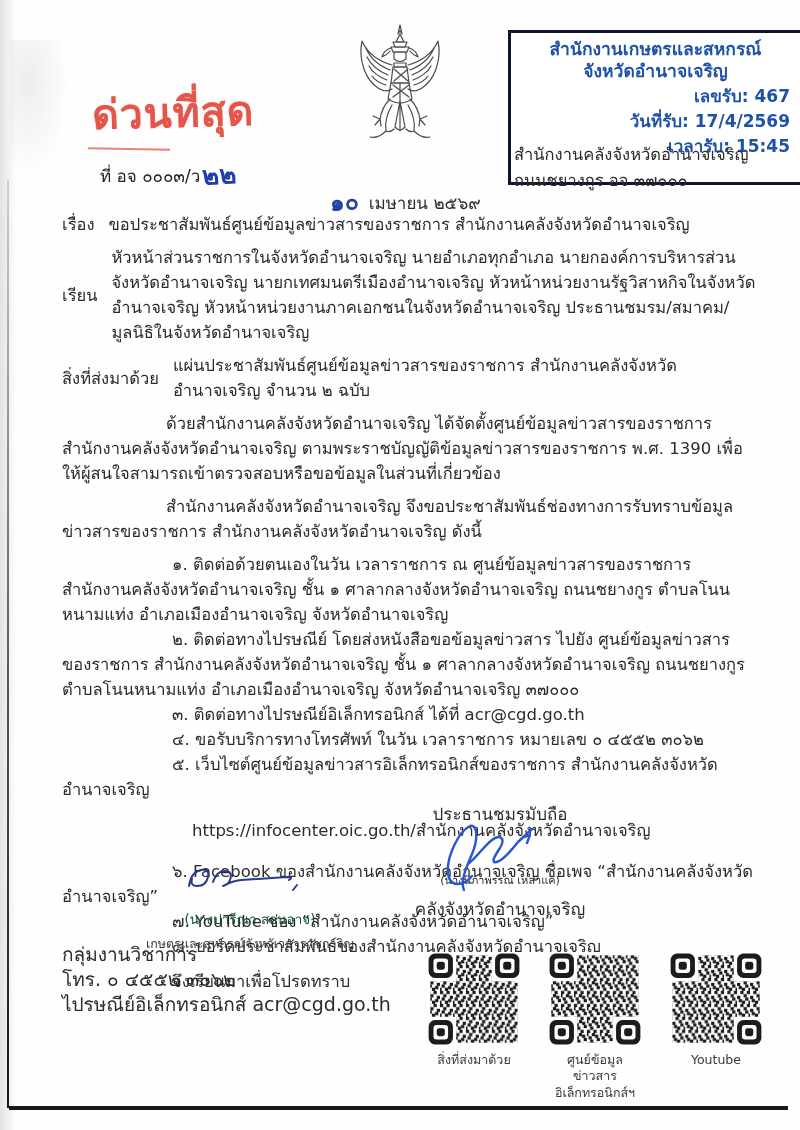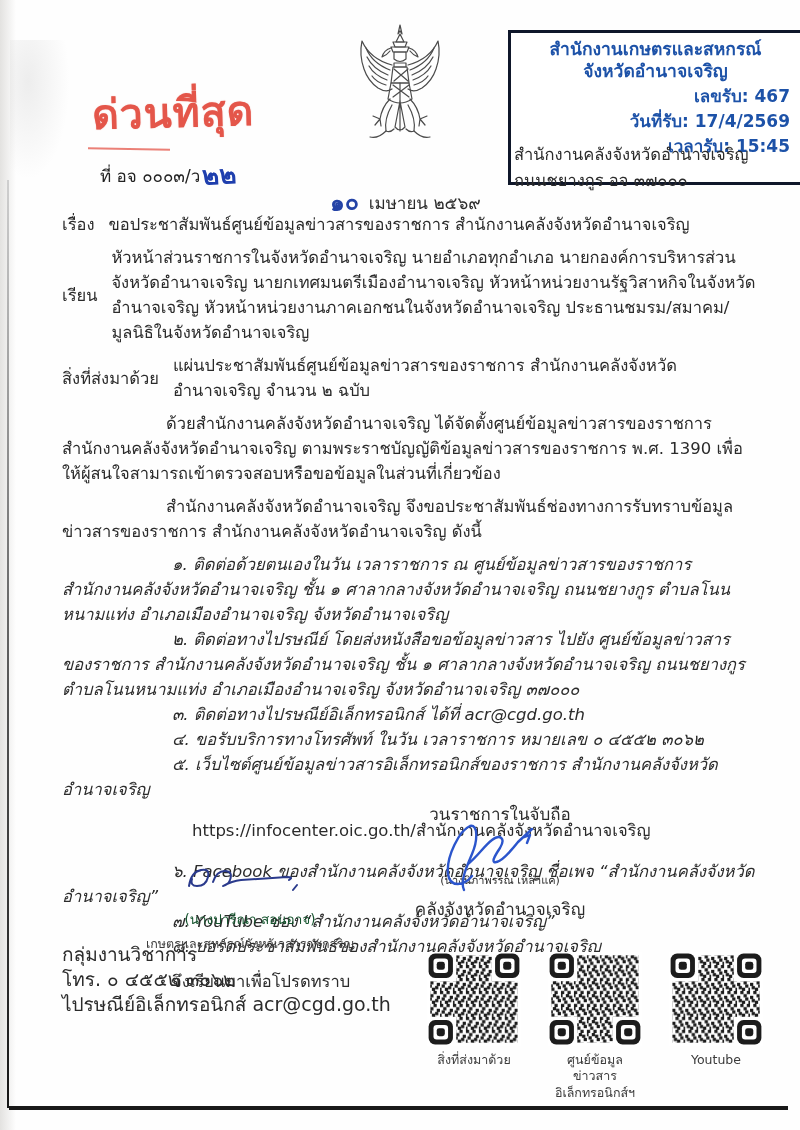--- a/index.html
+++ b/index.html
@@ -49,21 +49,21 @@
   #date-line .hand{color:#2443a6;font-size:23px;font-weight:bold;display:inline-block;
     transform:rotate(-4deg);margin-right:10px;position:relative;top:1px;}
 
   
   #body-col{position:absolute;left:62px;top:212px;width:694px;
     font-size:16.5px;line-height:25px;color:#2b2b2b;}
   .row{display:flex;margin:0 0 8px;align-items:center;}
   .row .lbl{flex:0 0 auto;margin-right:14px;}
   .row .val{flex:1 1 auto;}
   .para{margin:0 0 8px;text-indent:104px;}
-  .item{margin:0;text-indent:110px;font-style:italic;}
+  .item{margin:0;text-indent:110px;}
   .item-cont{margin:16px;padding-left:114px;}
   #closing{margin-top:10px;text-indent:110px;}
 
   
   #sig-right{position:absolute;left:362px;top:800px;width:276px;text-align:center;}
   #sig-right .salut{font-size:17px;}
   #sig-right .name{font-size:11px;margin-top:44px;}
   #sig-right .title{font-size:17px;margin-top:6px;}
   #sig-right svg{position:absolute;left:72px;top:16px;}
 
@@ -172,21 +172,21 @@
     <p class="item">๔. ขอรับบริการทางโทรศัพท์ ในวัน เวลาราชการ หมายเลข ๐ ๔๕๕๒ ๓๐๖๒</p>
     <p class="item">๕. เว็บไซต์ศูนย์ข้อมูลข่าวสารอิเล็กทรอนิกส์ของราชการ สำนักงานคลังจังหวัดอำนาจเจริญ</p>
     <p class="item-cont">https://infocenter.oic.go.th/สำนักงานคลังจังหวัดอำนาจเจริญ</p>
     <p class="item">๖. Facebook ของสำนักงานคลังจังหวัดอำนาจเจริญ ชื่อเพจ “สำนักงานคลังจังหวัดอำนาจเจริญ”</p>
     <p class="item">๗. YouTube ช่อง “สำนักงานคลังจังหวัดอำนาจเจริญ”</p>
     <p class="item">๘. บอร์ดประชาสัมพันธ์ของสำนักงานคลังจังหวัดอำนาจเจริญ</p>
     <p id="closing">จึงเรียนมาเพื่อโปรดทราบ</p>
   </div>
 
   <div id="sig-right">
-    <div class="salut">วนราชการในจับถือ</div>
+    <div class="salut">ประธานชมรมับถือ</div>
     <svg width="132" height="78" viewBox="0 0 132 78">
       <path d="M38 60 C 30 70, 16 72, 14 58 C 12 40, 26 14, 36 10 C 44 8, 44 24, 38 38 C 32 52, 26 66, 30 74 M34 48 C 44 40, 50 30, 58 24 C 66 18, 72 22, 66 32 C 62 38, 58 44, 60 46 C 66 48, 76 36, 84 26 L 98 13 M88 22 l8 -3 l-3 8" stroke="#2b55cc" stroke-width="2.4" fill="none" stroke-linecap="round" stroke-linejoin="round"></path>
     </svg>
     <div class="name">(นางนิภาพรรณ เหล่าแค)</div>
     <div class="title">คลังจังหวัดอำนาจเจริญ</div>
   </div>
 
   <div id="sig-left">
     <svg width="150" height="44" viewBox="0 0 150 44">
       <path d="M14 30 q2 -14 12 -16 q9 -2 7 7 q-2 9 -11 9 q-7 0 -5 -7 M38 26 q4 -12 13 -11 q7 1 4 9 q-2 5 -7 6 q9 -5 18 -6 l46 -3 q7 0 2 3 M118 34 l4 -5" stroke="#2a3a8c" stroke-width="2" fill="none" stroke-linecap="round" stroke-linejoin="round"></path>

